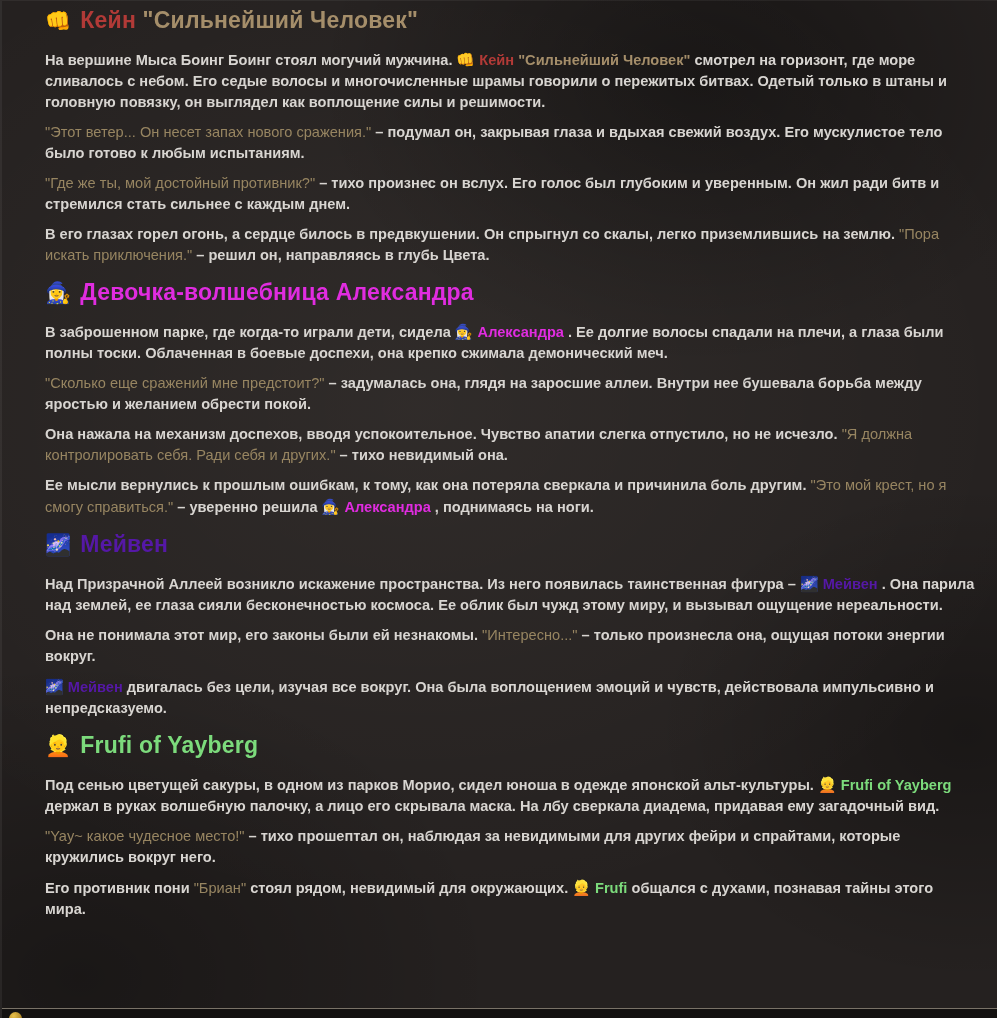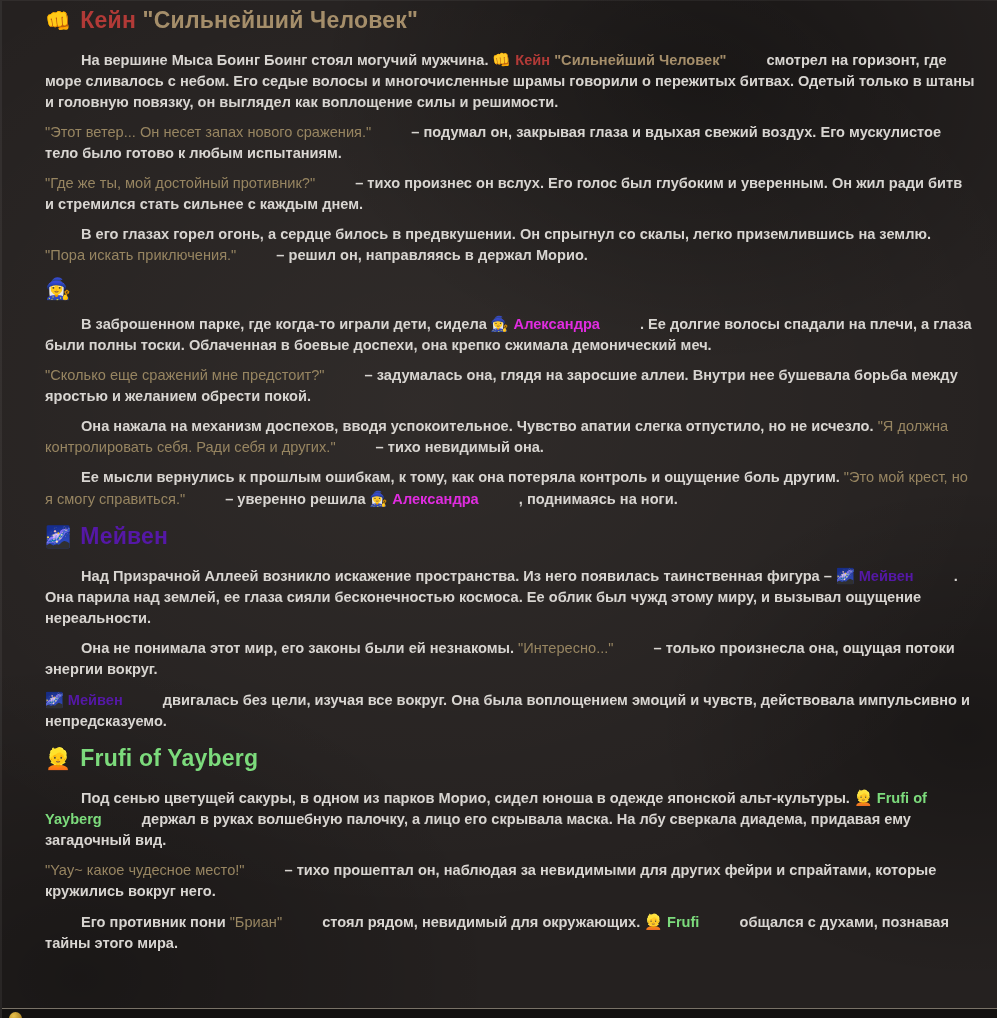--- a/index.html
+++ b/index.html
@@ -27,21 +27,21 @@
     display:flex;align-items:center;gap:9px;
   }
   h2.first{margin-top:1px;}
   .h-emoji{font-size:21px;line-height:1;flex:0 0 auto;filter:saturate(1.1);}
   p.story{
     margin:0 0 9px 0;
     font-size:14.6px;line-height:21px;font-weight:700;
     color:var(--c-body);
     text-rendering:optimizeLegibility;
   }
-  .seg-b{color:var(--c-body);margin-left:36px;}
+  .seg-b{color:var(--c-body);}
   .seg-q{color:var(--c-quote);font-weight:400;}
   .seg-r{color:var(--c-red);}
   .seg-t{color:var(--c-tan);}
   .seg-m{color:var(--c-magenta);}
   .seg-p{color:var(--c-purple);}
   .seg-g{color:var(--c-green);}
   .seg-e{font-size:15px;font-weight:400;}
   .hdr-r{color:var(--c-red);}
   .hdr-t{color:var(--c-tan);}
   .hdr-m{color:var(--c-magenta);}
@@ -62,28 +62,29 @@
 <body>
 
 <div class="page" id="story">
     <h2 class="first">
       <span class="h-emoji">👊</span>
       <span><span class="hdr-r">Кейн</span><span class="hdr-t"> "Сильнейший Человек"</span></span>
     </h2>
     <p class="story"><span class="seg-b">На вершине Мыса Боинг Боинг стоял могучий мужчина. </span><span class="seg-e">👊</span><span class="seg-r"> Кейн</span><span class="seg-t"> "Сильнейший Человек"</span><span class="seg-b"> смотрел на горизонт, где море сливалось с небом. Его седые волосы и многочисленные шрамы говорили о пережитых битвах. Одетый только в штаны и головную повязку, он выглядел как воплощение силы и решимости.</span></p>
     <p class="story"><span class="seg-q">"Этот ветер... Он несет запах нового сражения."</span><span class="seg-b"> – подумал он, закрывая глаза и вдыхая свежий воздух. Его мускулистое тело было готово к любым испытаниям.</span></p>
     <p class="story"><span class="seg-q">"Где же ты, мой достойный противник?"</span><span class="seg-b"> – тихо произнес он вслух. Его голос был глубоким и уверенным. Он жил ради битв и стремился стать сильнее с каждым днем.</span></p>
-    <p class="story"><span class="seg-b">В его глазах горел огонь, а сердце билось в предвкушении. Он спрыгнул со скалы, легко приземлившись на землю. </span><span class="seg-q">"Пора искать приключения."</span><span class="seg-b"> – решил он, направляясь в держал Морио.</span></p>
+    <p class="story"><span class="seg-b">В его глазах горел огонь, а сердце билось в предвкушении. Он спрыгнул со скалы, легко приземлившись на землю. </span><span class="seg-q">"Пора искать приключения."</span><span class="seg-b"> – решил он, направляясь в глубь Цвета.</span></p>
     <h2>
       <span class="h-emoji">🧙‍♀️</span>
+      <span><span class="hdr-m">Девочка-волшебница Александра</span></span>
     </h2>
     <p class="story"><span class="seg-b">В заброшенном парке, где когда-то играли дети, сидела </span><span class="seg-e">🧙‍♀️</span><span class="seg-m"> Александра </span><span class="seg-b">. Ее долгие волосы спадали на плечи, а глаза были полны тоски. Облаченная в боевые доспехи, она крепко сжимала демонический меч.</span></p>
     <p class="story"><span class="seg-q">"Сколько еще сражений мне предстоит?"</span><span class="seg-b"> – задумалась она, глядя на заросшие аллеи. Внутри нее бушевала борьба между яростью и желанием обрести покой.</span></p>
     <p class="story"><span class="seg-b">Она нажала на механизм доспехов, вводя успокоительное. Чувство апатии слегка отпустило, но не исчезло. </span><span class="seg-q">"Я должна контролировать себя. Ради себя и других."</span><span class="seg-b"> – тихо невидимый она.</span></p>
-    <p class="story"><span class="seg-b">Ее мысли вернулись к прошлым ошибкам, к тому, как она потеряла контроль и ощущение боль другим. </span><span class="seg-q">"Это мой крест, но я смогу справиться."</span><span class="seg-b"> – уверенно решила </span><span class="seg-e">🧙‍♀️</span><span class="seg-m"> Александра </span><span class="seg-b">, поднимаясь на ноги.</span></p>
+    <p class="story"><span class="seg-b">Ее мысли вернулись к прошлым ошибкам, к тому, как она потеряла сверкала и причинила боль другим. </span><span class="seg-q">"Это мой крест, но я смогу справиться."</span><span class="seg-b"> – уверенно решила </span><span class="seg-e">🧙‍♀️</span><span class="seg-m"> Александра </span><span class="seg-b">, поднимаясь на ноги.</span></p>
     <h2>
       <span class="h-emoji">🌌</span>
       <span><span class="hdr-p">Мейвен</span></span>
     </h2>
     <p class="story"><span class="seg-b">Над Призрачной Аллеей возникло искажение пространства. Из него появилась таинственная фигура – </span><span class="seg-e">🌌</span><span class="seg-p"> Мейвен </span><span class="seg-b">. Она парила над землей, ее глаза сияли бесконечностью космоса. Ее облик был чужд этому миру, и вызывал ощущение нереальности.</span></p>
     <p class="story"><span class="seg-b">Она не понимала этот мир, его законы были ей незнакомы. </span><span class="seg-q">"Интересно..."</span><span class="seg-b"> – только произнесла она, ощущая потоки энергии вокруг.</span></p>
     <p class="story"><span class="seg-e">🌌</span><span class="seg-p"> Мейвен</span><span class="seg-b"> двигалась без цели, изучая все вокруг. Она была воплощением эмоций и чувств, действовала импульсивно и непредсказуемо.</span></p>
     <h2>
       <span class="h-emoji">👱</span>
       <span><span class="hdr-g">Frufi of Yayberg</span></span>

